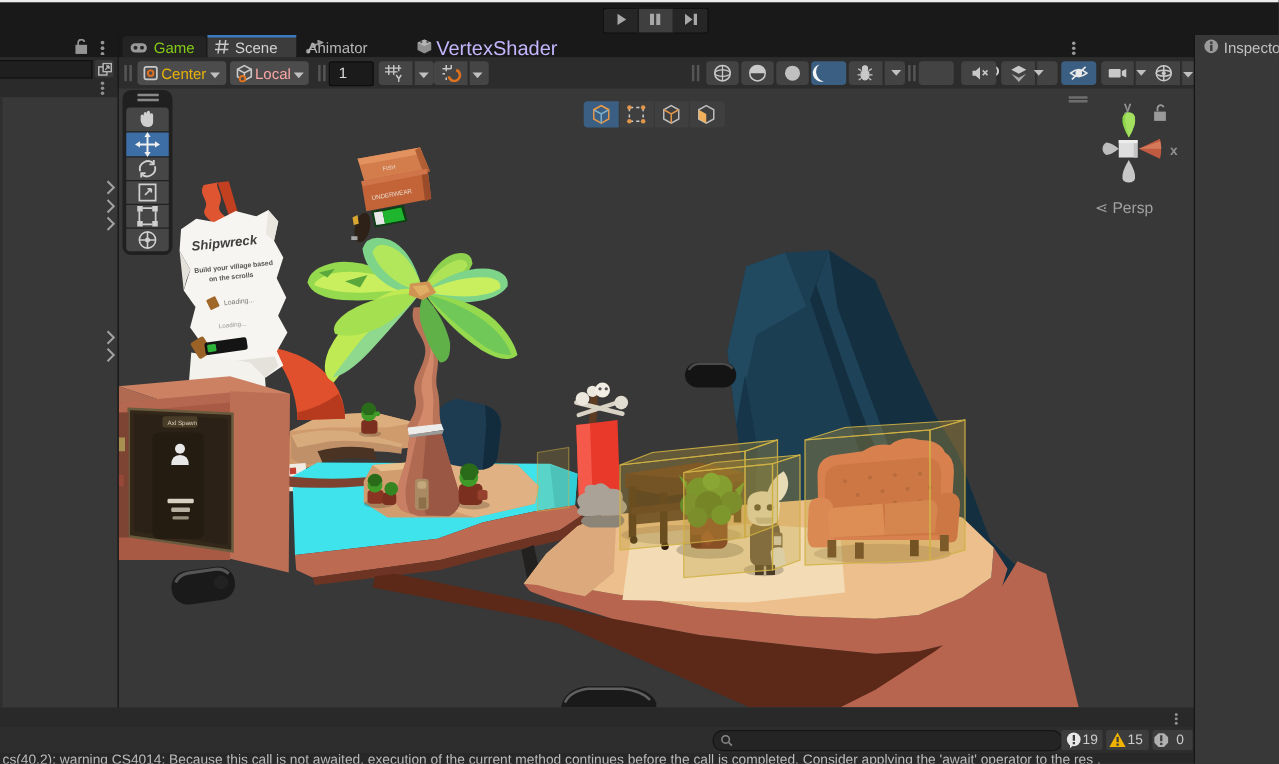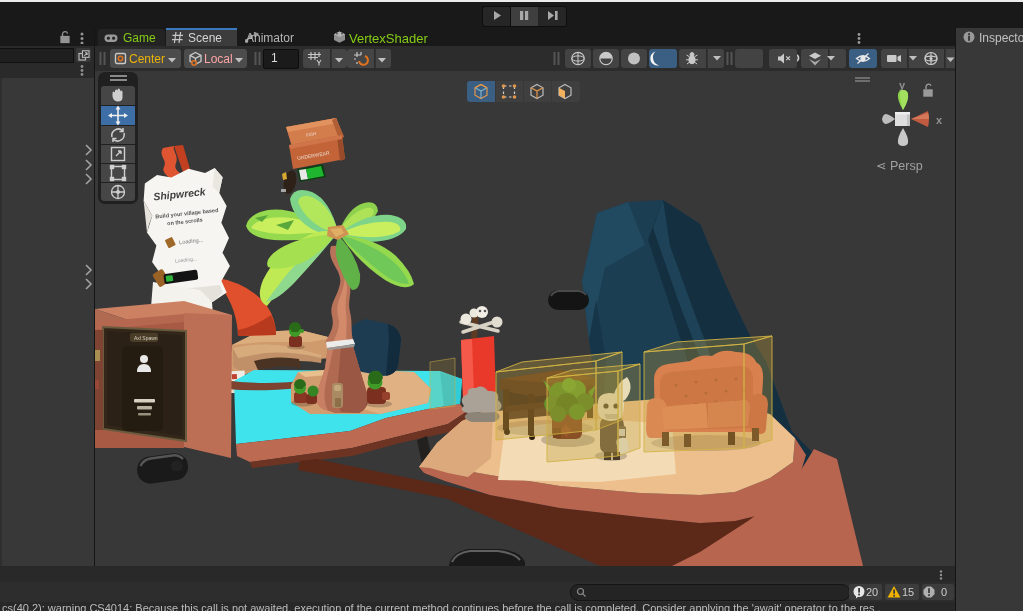--- a/index.html
+++ b/index.html
@@ -96,21 +96,21 @@
   </g>
 </svg>
 <div class="abs" style="left:246px;top:31px;font-size:12px;color:#b6b6b6;">Animator</div>
 
 <svg class="abs" style="left:333px;top:31px;" width="13" height="12">
   <path d="M6.5 0.5 L12 3.2 L12 9 L6.5 11.8 L1 9 L1 3.2 Z" fill="#8f8f8f"></path>
   <path d="M6.5 0.5 L12 3.2 L6.5 6 L1 3.2 Z" fill="#b5b5b5"></path>
   <circle cx="4" cy="2.6" r="1" fill="#555"></circle>
     <circle cx="9" cy="2.6" r="1" fill="#555"></circle>
 </svg>
-<div class="abs" style="left:349px;top:31px;font-size:13px;color:#84cc16;">VertexShader</div>
+<div class="abs" style="left:349px;top:31px;font-size:16px;color:#c4b5fd;">VertexShader</div>
 
 <svg class="abs" style="left:855px;top:32px;" width="10" height="13">
   <g fill="#9a9a9a">
       <circle cx="4" cy="2.5" r="1.4"></circle>
       <circle cx="4" cy="6.5" r="1.4"></circle>
       <circle cx="4" cy="10.5" r="1.4"></circle>
     </g>
 </svg>
 
 <div class="abs" style="left:94px;top:46px;width:862px;height:25px;background:#2c2c2c;"></div>
@@ -691,21 +691,21 @@
     <path d="M43 1 L49.5 12.5 L36.5 12.5 Z" fill="#f0b400"></path>
     <rect x="42.2" y="4.5" width="1.8" height="4.2" fill="#3c3c3c"></rect>
       <rect x="42.2" y="9.8" width="1.8" height="1.8" fill="#3c3c3c"></rect>
   </g>
   <g>
     <path d="M75.8 1.5 L80.2 1.5 L83.5 4.8 L83.5 9.2 L80.2 12.5 L75.8 12.5 L72.5 9.2 L72.5 4.8 Z" fill="#b0b0b0"></path>
     <rect x="77.1" y="3.2" width="1.8" height="4.8" fill="#3c3c3c"></rect>
       <rect x="77.1" y="9.2" width="1.8" height="1.8" fill="#3c3c3c"></rect>
   </g>
 </svg>
-<div class="abs" style="left:866px;top:586px;font-size:11px;color:#cccccc;">20</div>
+<div class="abs" style="left:866px;top:586px;font-size:11px;color:#cccccc;">19</div>
 <div class="abs" style="left:902px;top:586px;font-size:11px;color:#cccccc;text-align:center;">15</div>
 <div class="abs" style="left:941px;top:586px;font-size:11px;color:#cccccc;">0</div>
 
 <div class="abs" style="left:0;top:602px;width:956px;height:9px;background:#282828;"></div>
 <div class="abs" style="left:2px;top:602px;width:952px;height:9px;overflow:hidden;font-size:11px;color:#bdbdbd;">cs(40,2): warning CS4014: Because this call is not awaited, execution of the current method continues before the call is completed. Consider applying the 'await' operator to the res .</div>
 
 <div class="abs" style="left:956px;top:28px;width:67px;height:583px;background:#383838;"></div>
 <div class="abs" style="left:956px;top:28px;width:67px;height:18px;background:#383838;"></div>
 <svg class="abs" style="left:963px;top:31px;" width="13" height="13">
   <circle cx="6" cy="6" r="5.5" fill="#9a9a9a"></circle>

